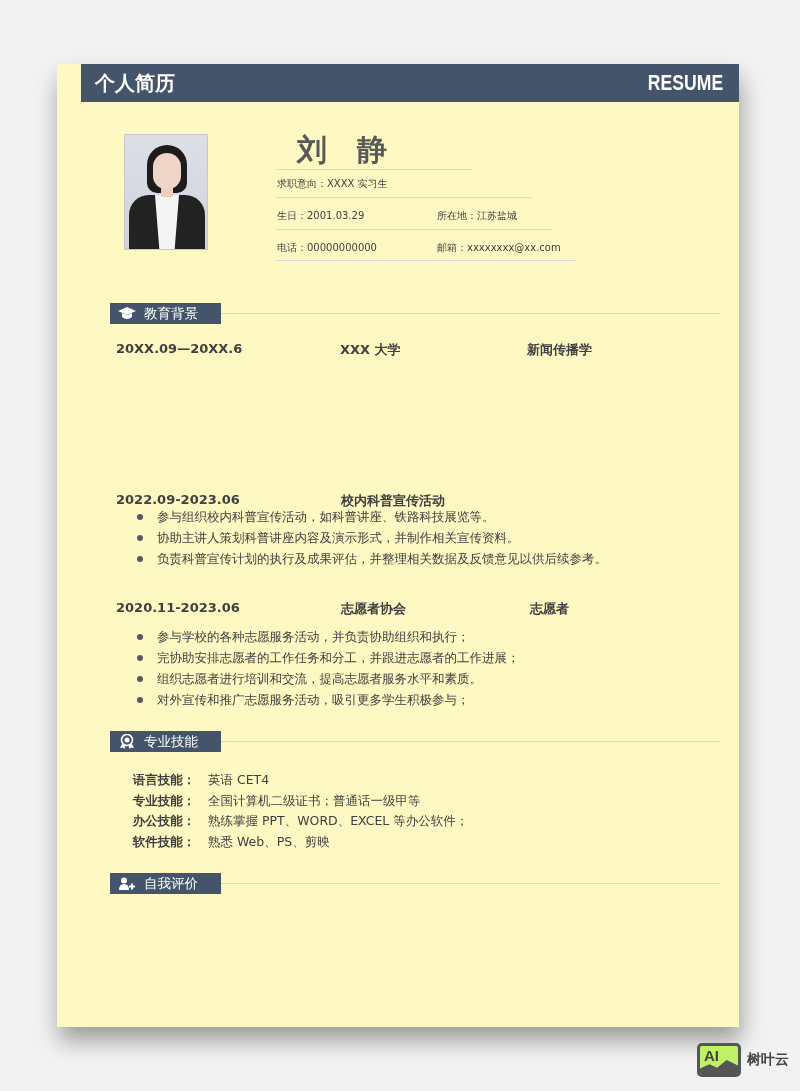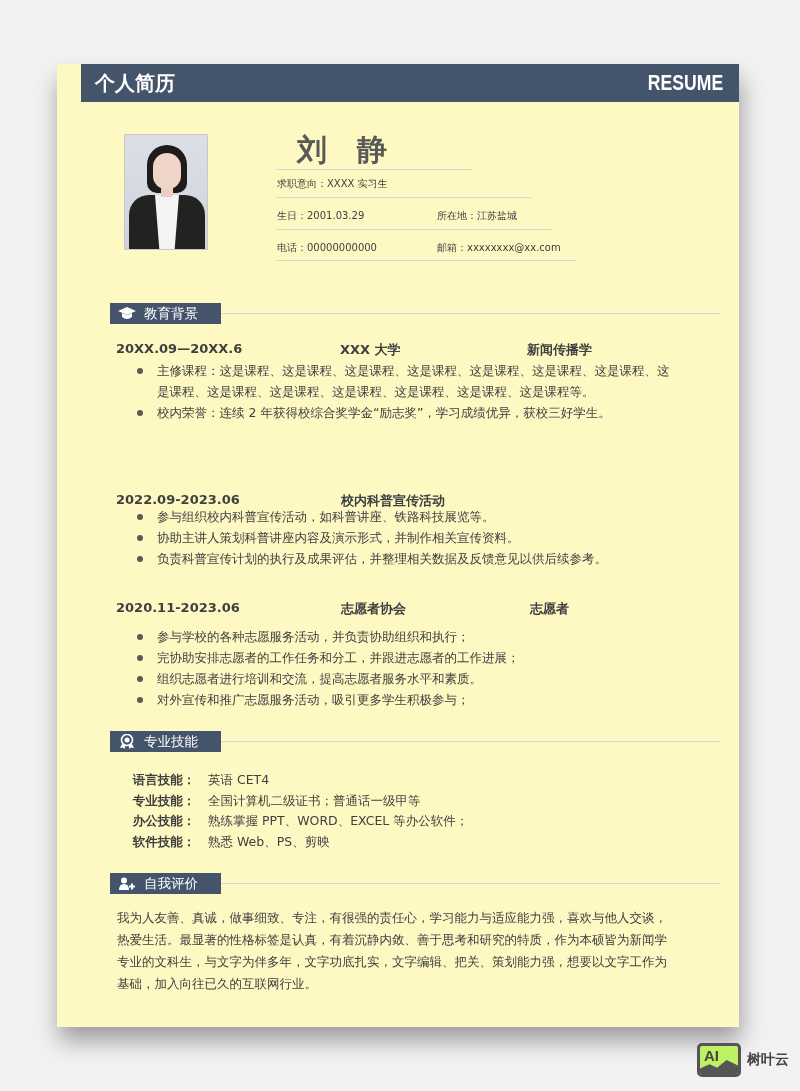--- a/index.html
+++ b/index.html
@@ -130,24 +130,20 @@
             <path d="M4 6 v4 q5 4 10 0 v-4 l-5 2.2z" fill="#fff"></path>
           </svg>
       </span>
       <span>教育背景</span>
     </div>
     <div class="rule"></div>
   </div>
   <div class="row" style="left:59px; top:277px;">20XX.09—20XX.6</div>
   <div class="row" style="left:283px; top:277px;">XXX 大学</div>
   <div class="row" style="left:470px; top:277px;">新闻传播学</div>
-  <ul class="bullets" style="top:296px;">
-    <li>主修课程：这是课程、这是课程、这是课程、这是课程、这是课程、这是课程、这是课程、这是课程、这是课程、这是课程、这是课程、这是课程、这是课程、这是课程等。</li>
-    <li>校内荣誉：连续 2 年获得校综合奖学金“励志奖”，学习成绩优异，获校三好学生。</li>
-  </ul>
 
 
   <div class="row" style="left:59px; top:428px;">2022.09-2023.06</div>
   <div class="row" style="left:284px; top:428px;">校内科普宣传活动</div>
   <ul class="bullets" style="top:442px;">
     <li>参与组织校内科普宣传活动，如科普讲座、铁路科技展览等。</li>
     <li>协助主讲人策划科普讲座内容及演示形式，并制作相关宣传资料。</li>
     <li>负责科普宣传计划的执行及成果评估，并整理相关数据及反馈意见以供后续参考。</li>
   </ul>
 
@@ -201,21 +197,20 @@
             <circle cx="5" cy="3.5" r="3" fill="#fff"></circle>
             <path d="M0 13 q0 -6 5 -6 q5 0 5 6z" fill="#fff"></path>
             <rect x="10" y="8.5" width="6" height="2" fill="#fff"></rect>
             <rect x="12" y="6.5" width="2" height="6" fill="#fff"></rect>
           </svg>
       </span>
       <span>自我评价</span>
     </div>
     <div class="rule"></div>
   </div>
-  <p class="eval">我为人友善、真诚，做事细致、专注，有很强的责任心，学习能力与适应能力强，喜欢与他人交谈，热爱生活。最显著的性格标签是认真，有着沉静内敛、善于思考和研究的特质，作为本硕皆为新闻学专业的文科生，与文字为伴多年，文字功底扎实，文字编辑、把关、策划能力强，想要以文字工作为基础，加入向往已久的互联网行业。</p>
 </div>
 
 <div class="watermark">
   <div class="logo">
     <span class="ai">AI</span>
     <div class="hill"></div>
   </div>
   <span class="txt">树叶云</span>
 </div>
 

